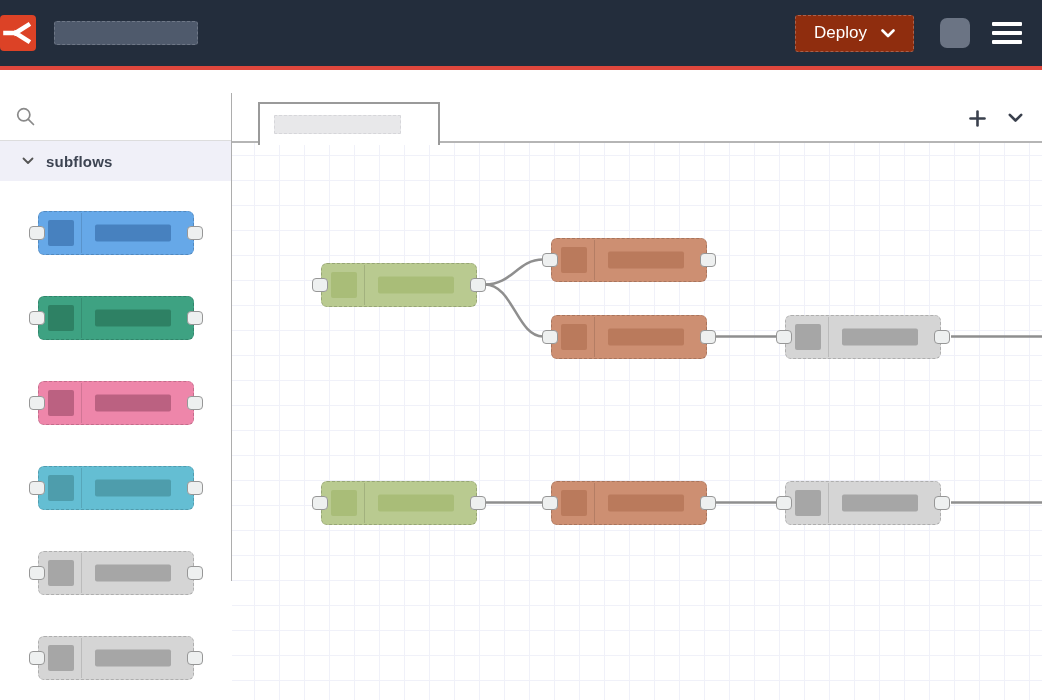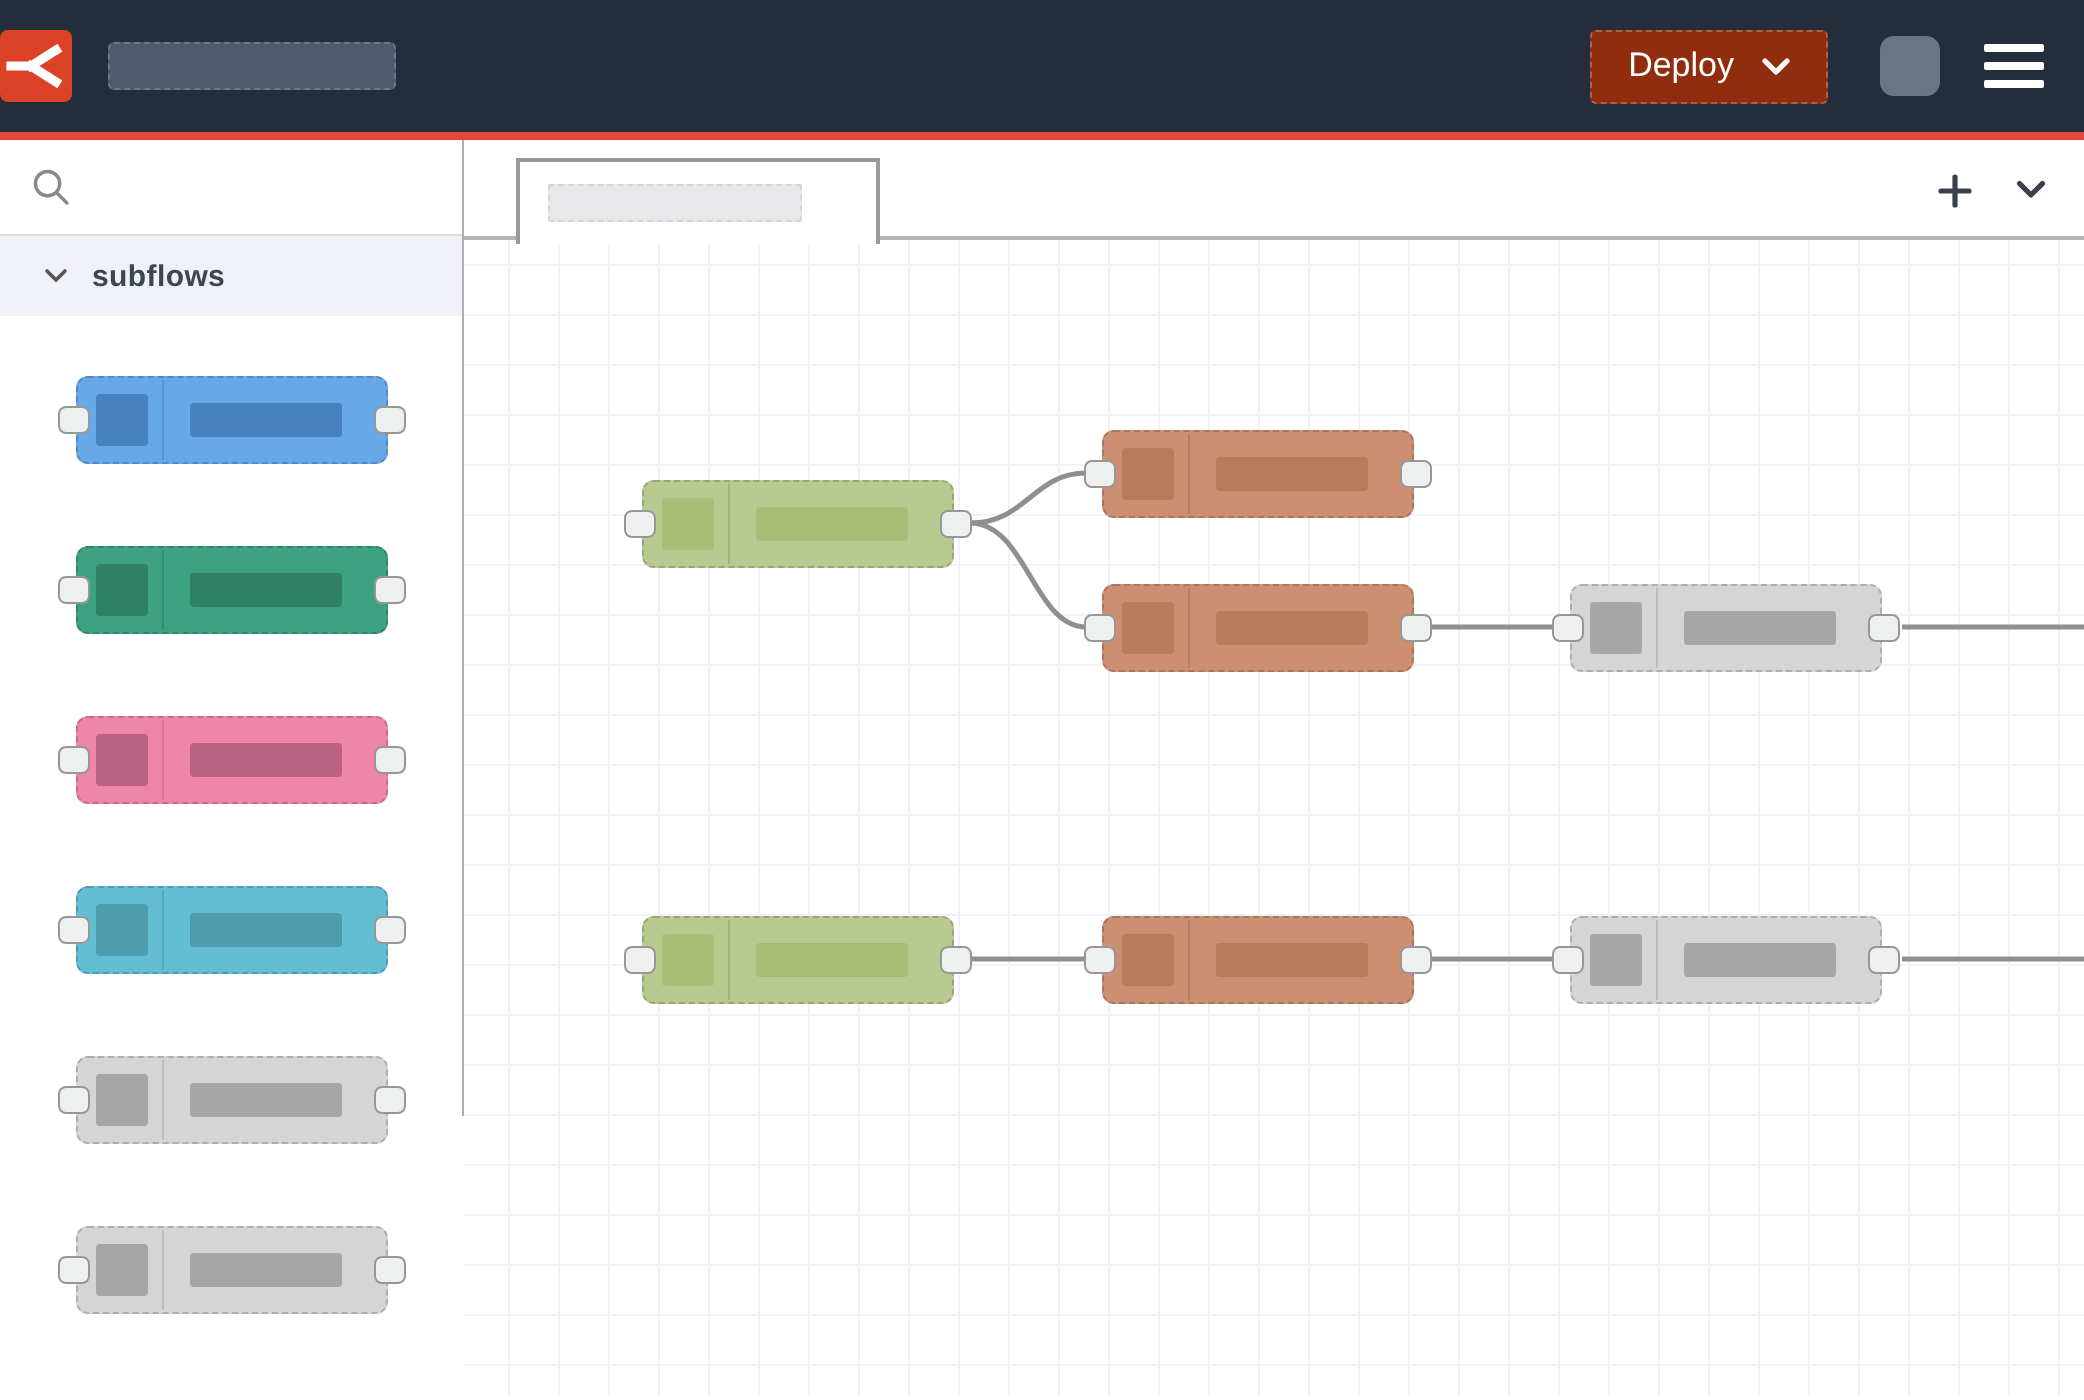--- a/index.html
+++ b/index.html
@@ -24,21 +24,21 @@
     height: 37px; padding: 0 18px; border: 1px dashed rgba(255,255,255,0.25); border-radius: 3px;
     color: #fff; font-size: 17px; font-weight: 500;
     display: flex; align-items: center; gap: 14px; cursor: pointer;
   }
   .avatar { width: 30px; height: 30px; border-radius: 7px; margin-left: 26px; }
   .hamburger { margin-left: 22px; width: 30px; display: flex; flex-direction: column; gap: 5px; cursor: pointer; }
   .hamburger div { height: 4px; background: #fff; border-radius: 1px; }
   .accent-line { height: 4px; }
 
   
-  .main { display: flex; height: 488px; }
+  .main { display: flex; height: 488px; margin-top: 23px; }
 
   
   .sidebar {
     width: 232px; flex: 0 0 232px; position: relative;
     background: #fff; border-right: 1px solid #adadad;
   }
   .search-row { height: 48px; border-bottom: 1px solid #ddd; display: flex; align-items: center; padding-left: 16px; }
   .section-header {
     height: 40px; display: flex; align-items: center; gap: 12px; padding-left: 22px;
   }

